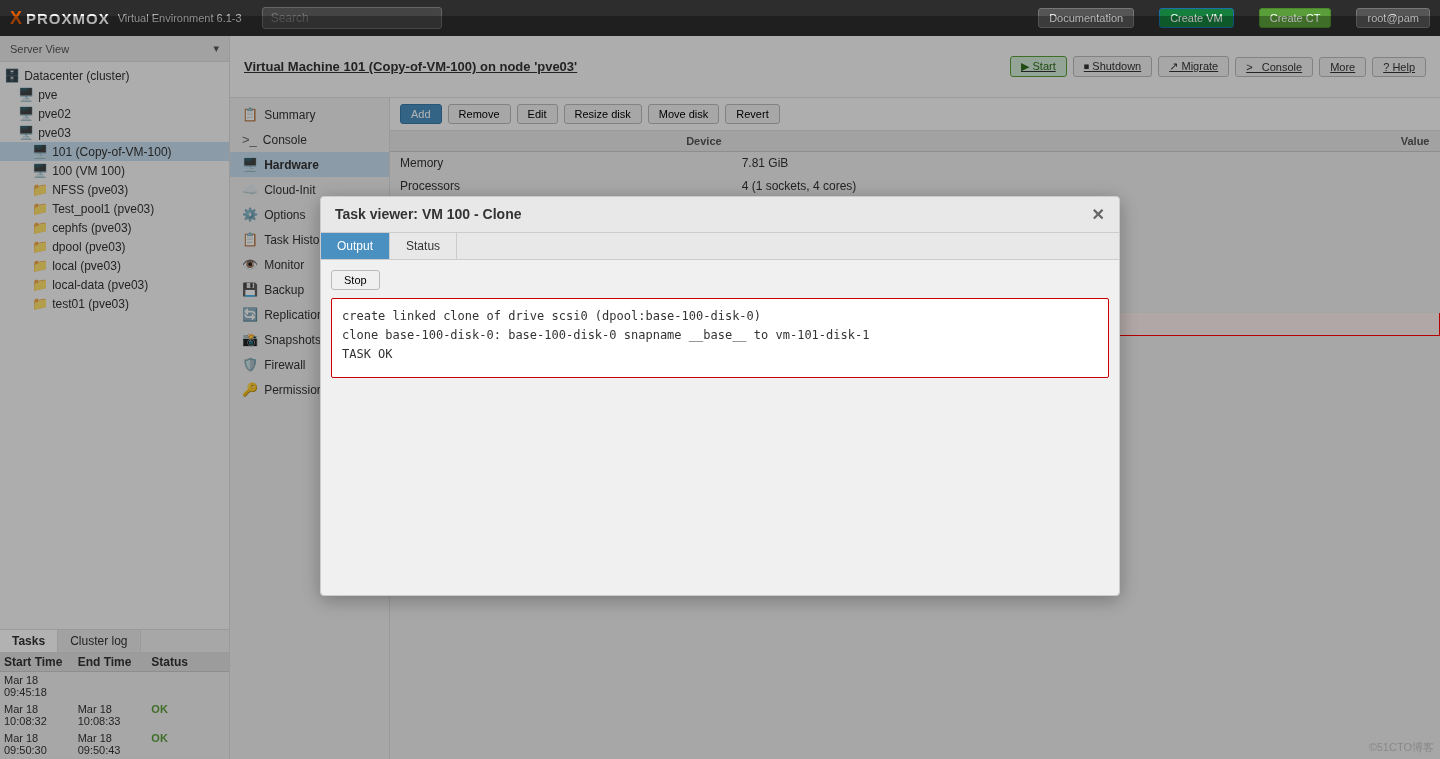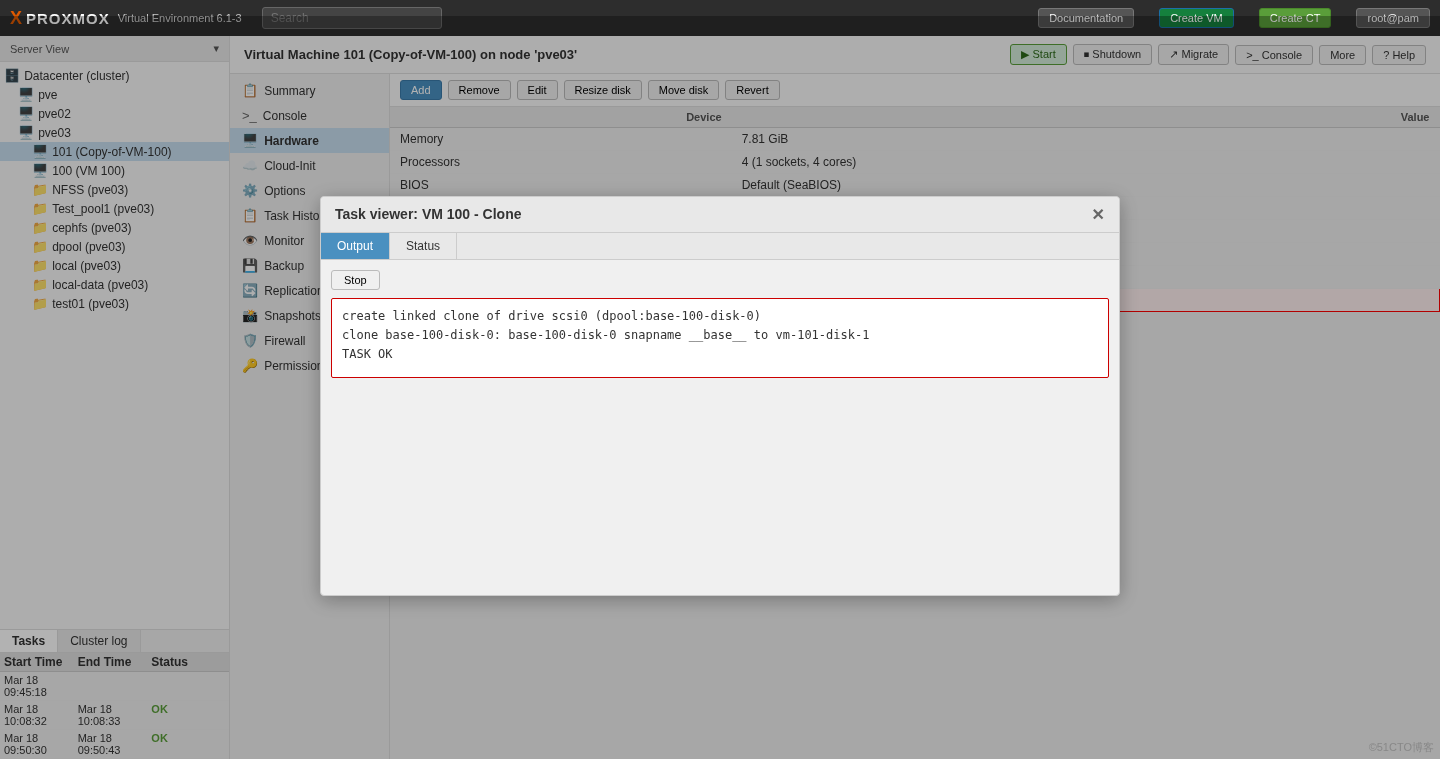--- a/index.html
+++ b/index.html
@@ -63,22 +63,22 @@
     .tasks-header span { flex: 1; font-weight: bold; }
     .tasks-row { display: flex; padding: 2px 4px; border-bottom: 1px solid #eee; }
     .tasks-row span { flex: 1; font-size: 11px; }
     .tasks-status { color: #5a9e3a; font-weight: bold; }
 
     
     .content { flex: 1; display: flex; flex-direction: column; overflow: hidden; }
 
     
     .vm-header {
-      background: #f8f8f8; border-bottom: 1px solid #ddd; padding: 8px 14px;
-      display: flex; align-items: center; justify-content: space-between;
+      background: #f8f8f8; border-bottom: 1px solid #ddd; padding: 20px 14px;
+      display: flex; align-items: center; justify-content: space-between; text-decoration: underline;
     }
     .vm-title { font-size: 13px; font-weight: bold; color: #333; }
     .vm-actions { display: flex; gap: 6px; align-items: center; }
     .vm-btn {
       background: #f0f0f0; border: 1px solid #bbb; color: #333; padding: 3px 10px;
       border-radius: 3px; cursor: pointer; font-size: 11px; display: flex; align-items: center; gap: 3px;
     }
     .vm-btn.green { background: #d4edda; border-color: #5a9e3a; color: #2d6a1a; }
 
     

